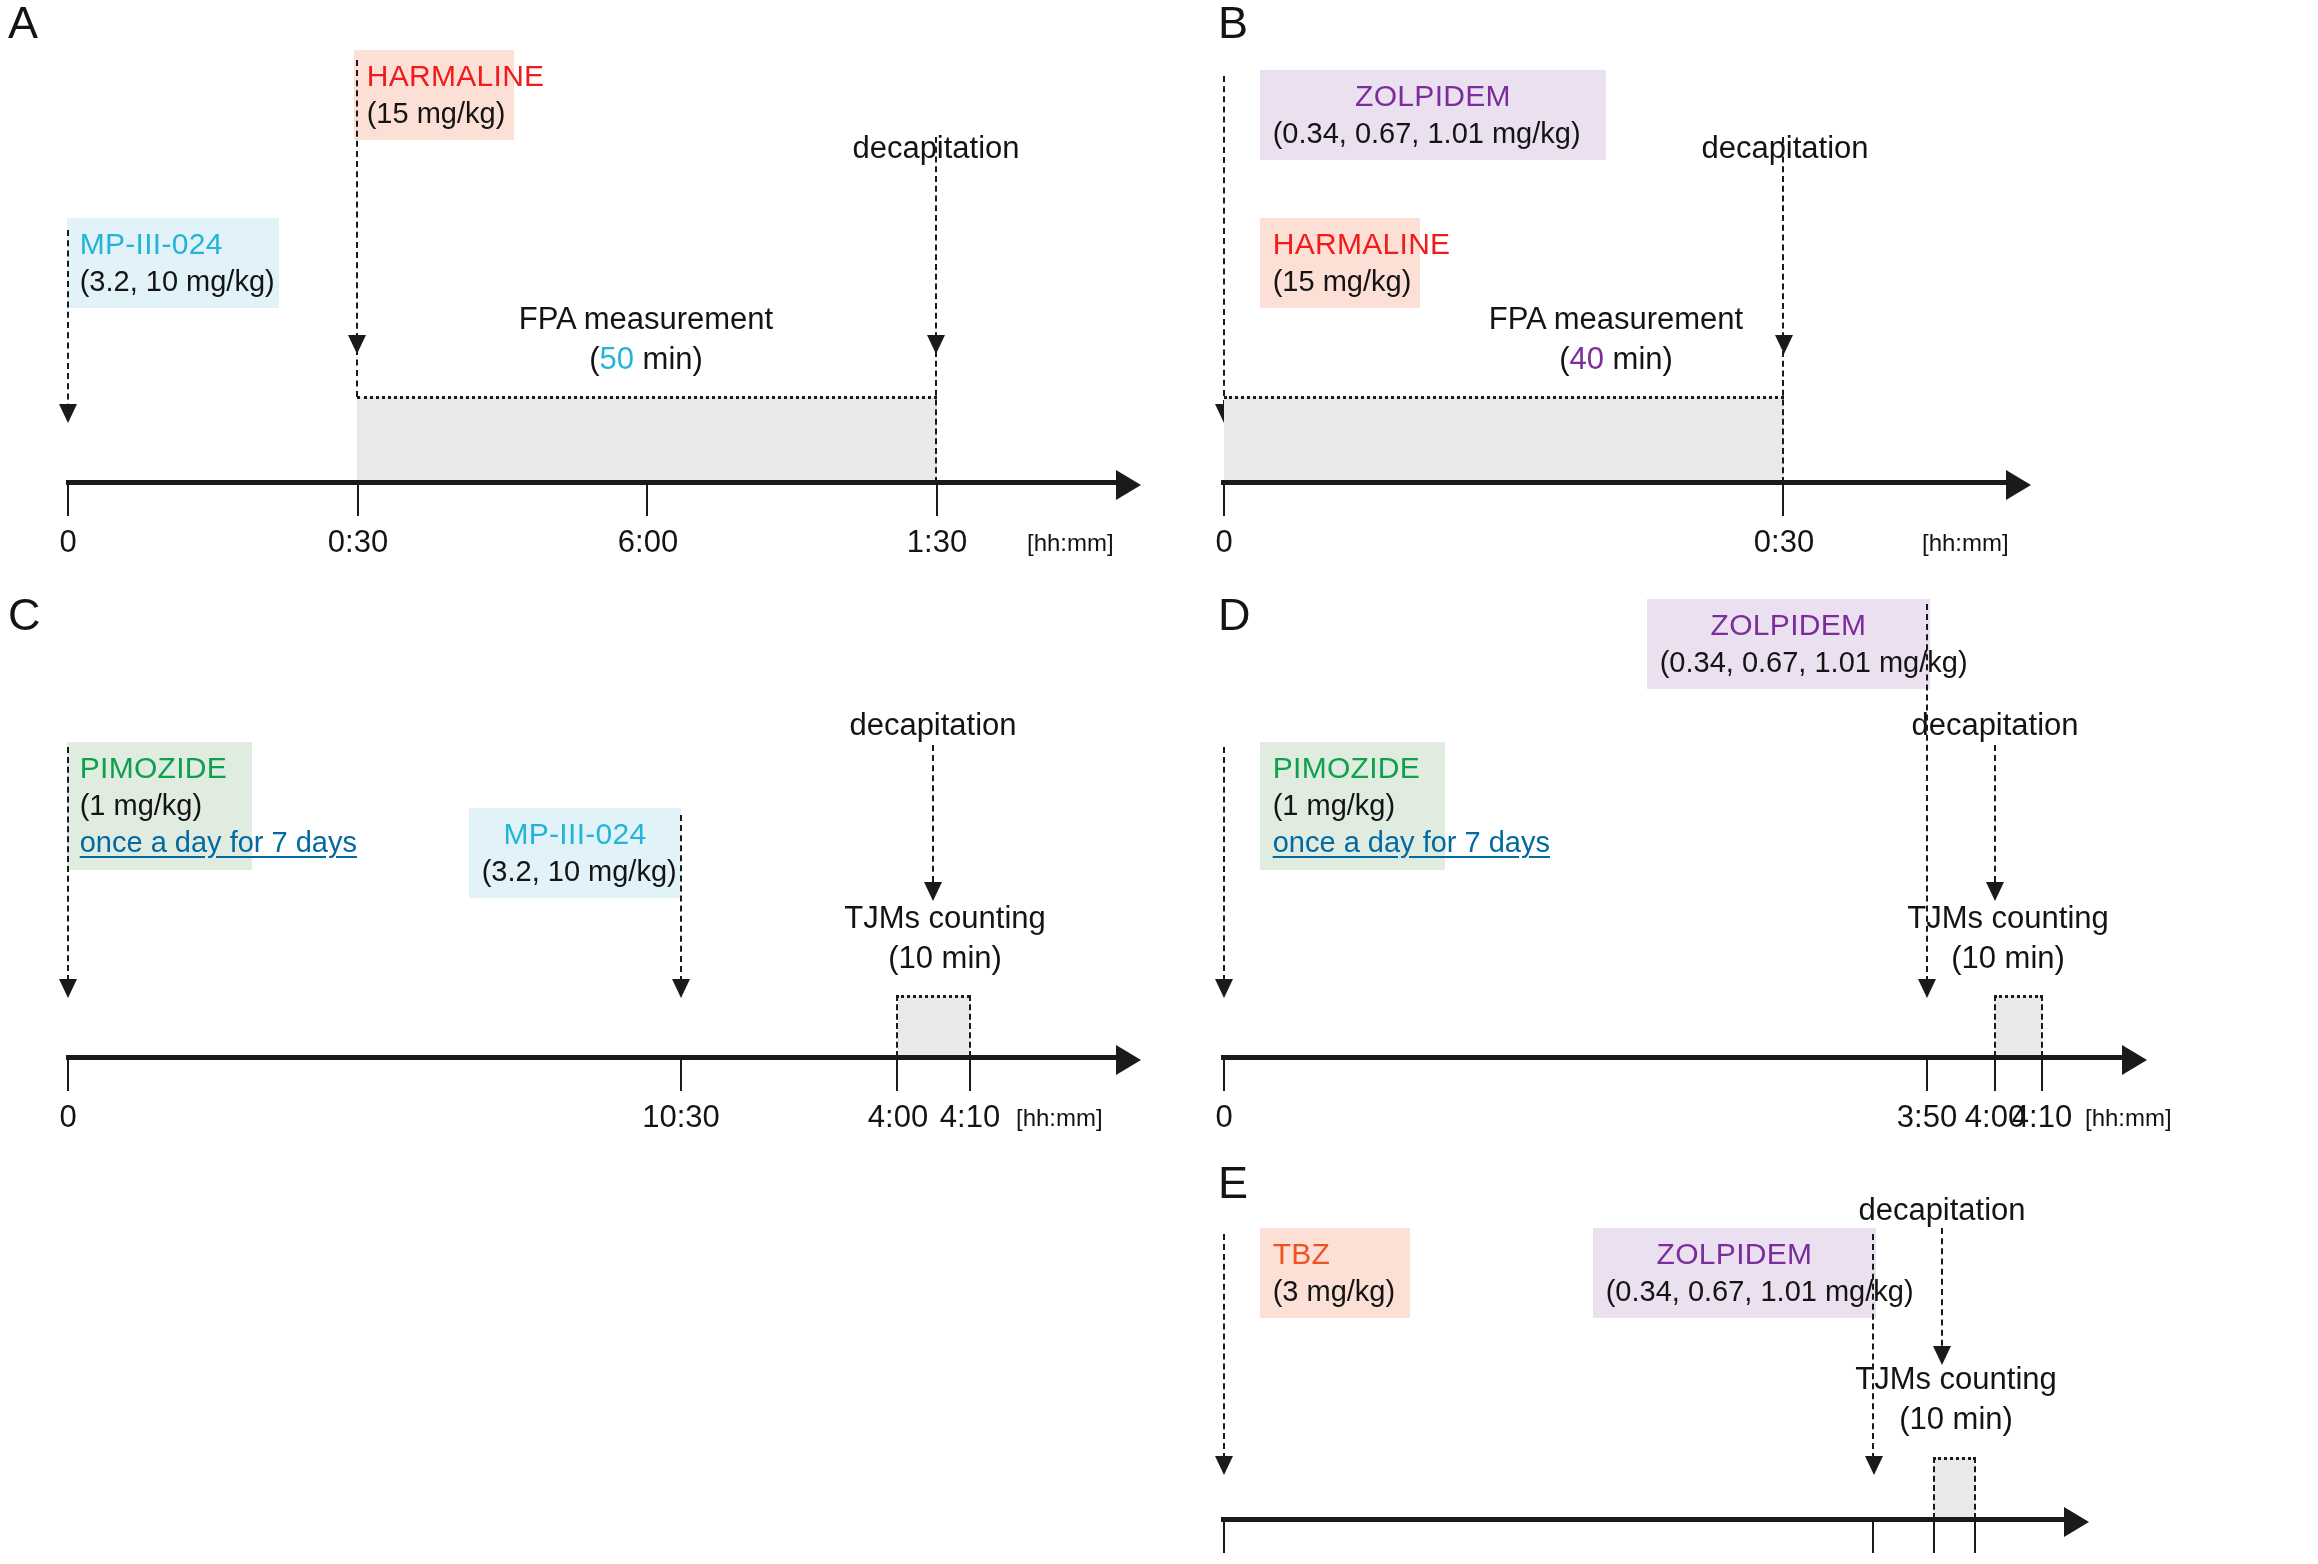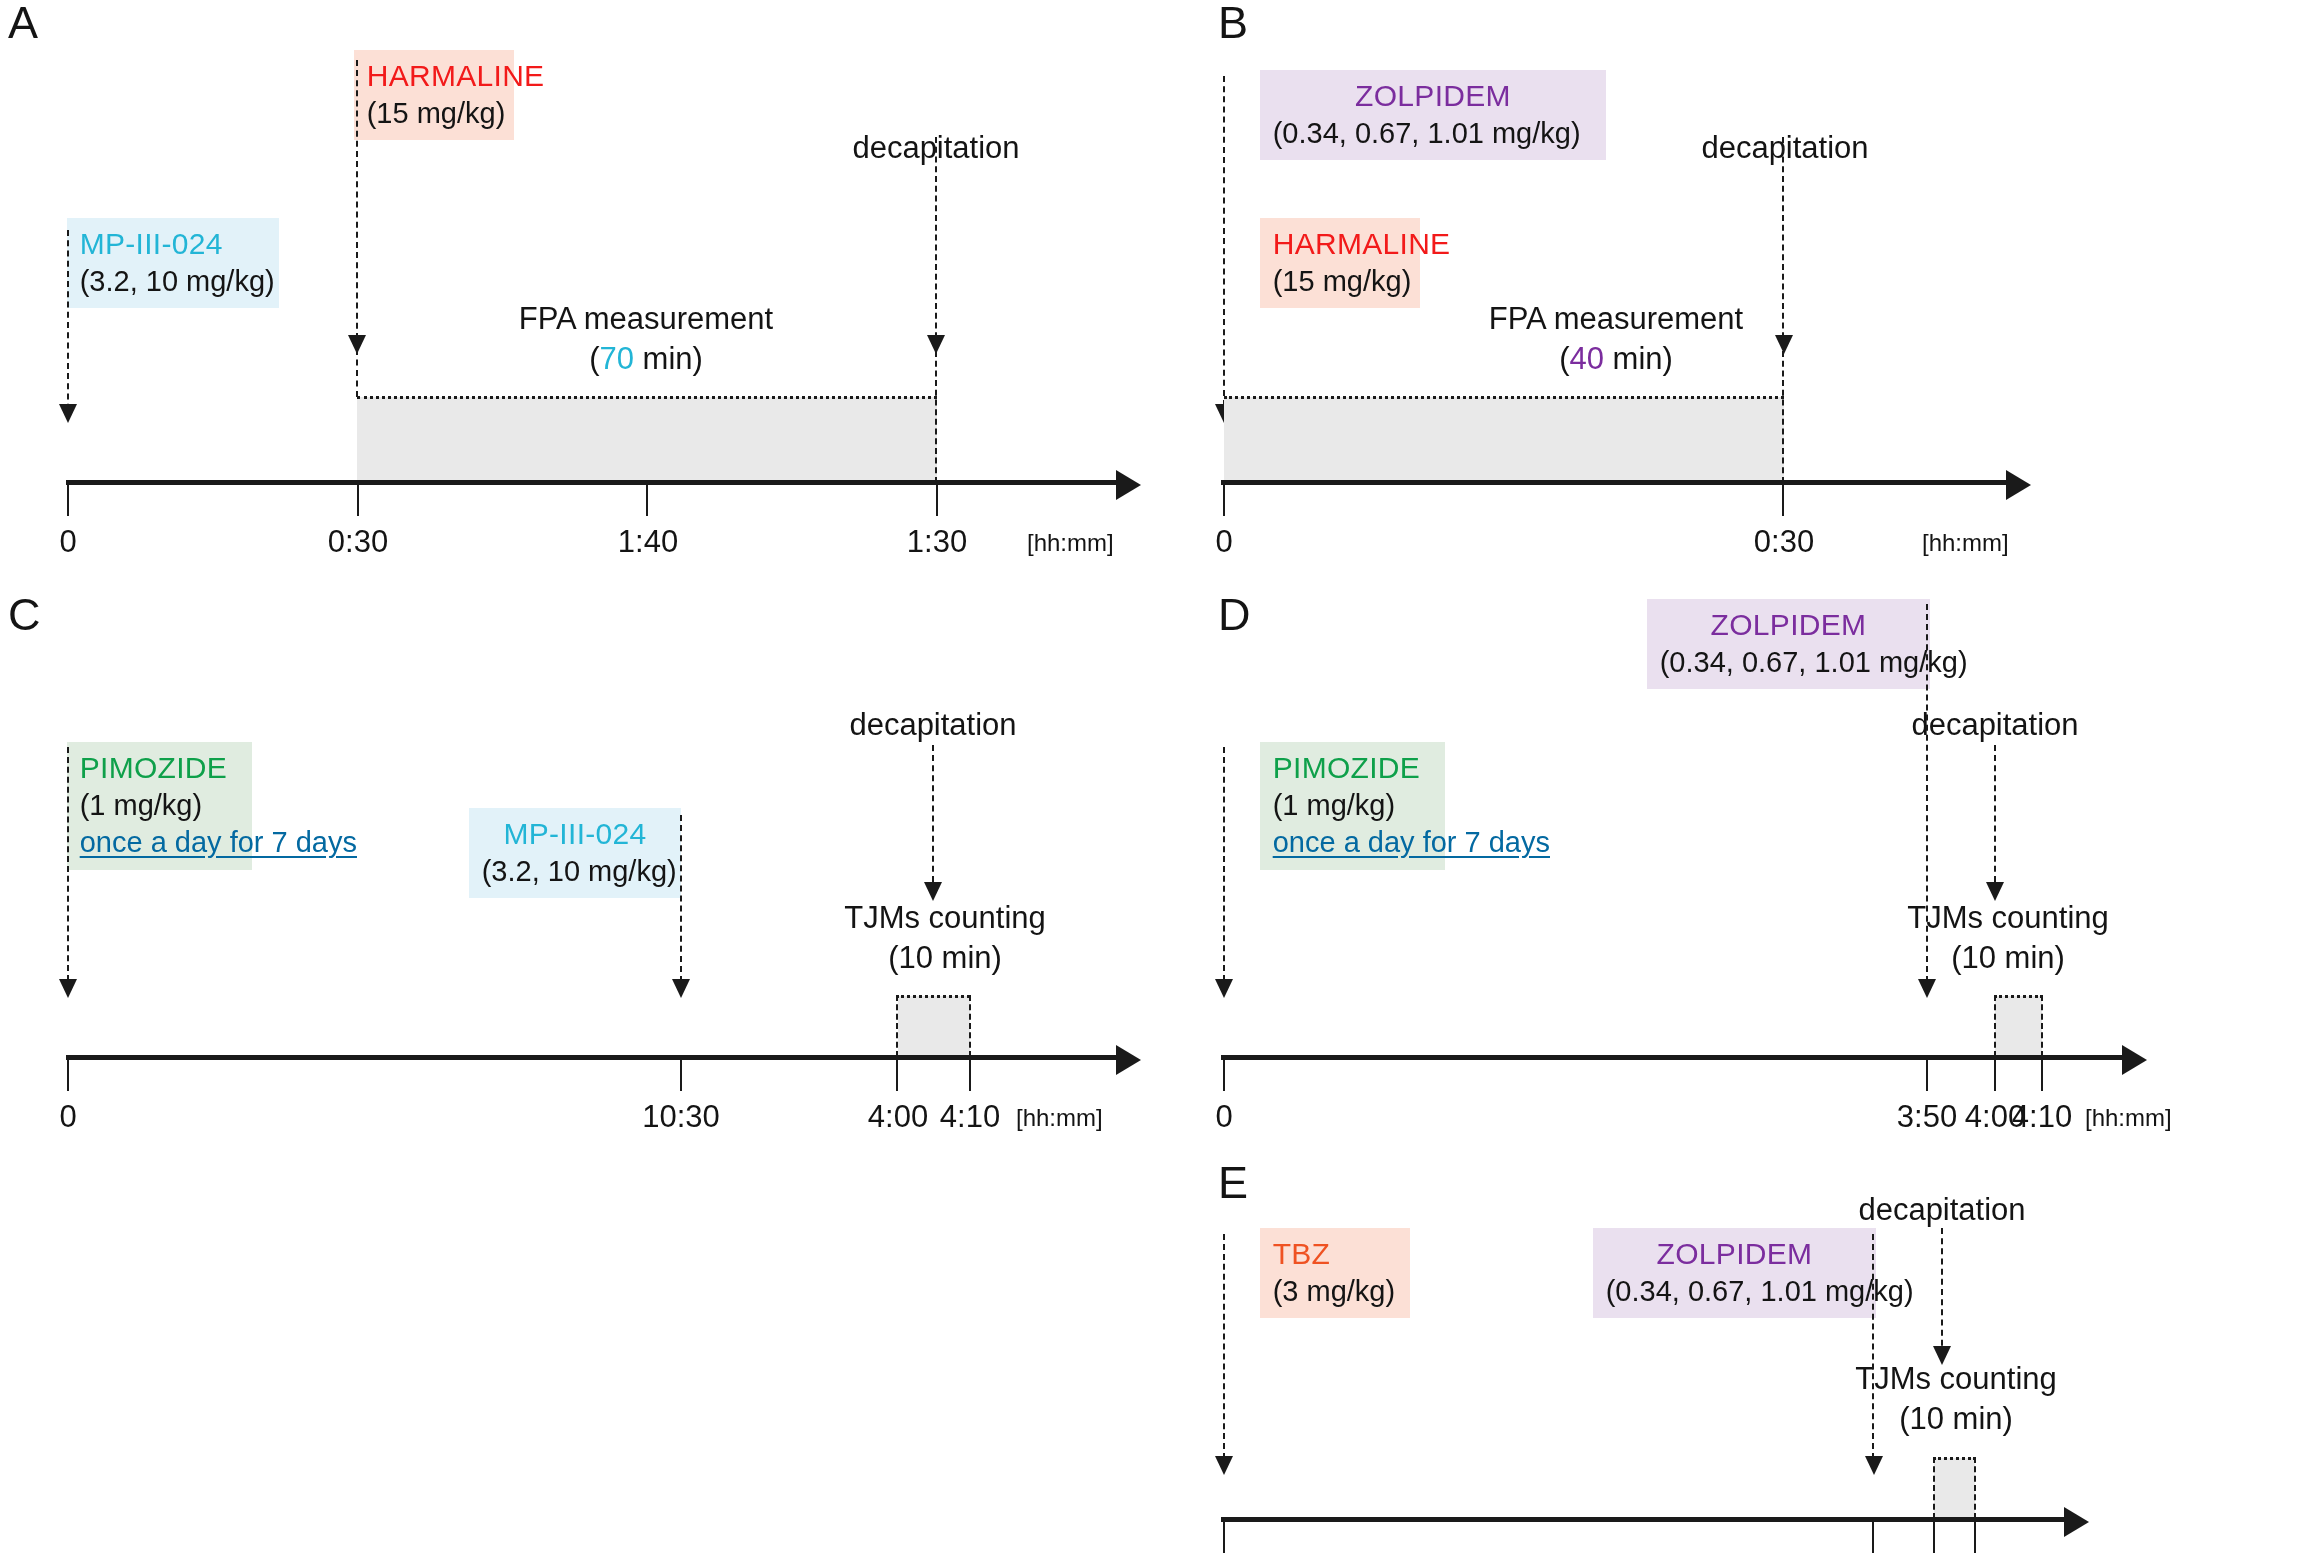--- a/index.html
+++ b/index.html
@@ -143,21 +143,21 @@
 
     <div class="drug-box align-left" style="left:67px; top:218px; width:212px; background:#e2f2f9;">
       <span class="drug-name" style="color:#22b5d6;">MP-III-024</span>
       <span class="drug-dose">(3.2, 10 mg/kg)</span>
     </div>
 
     <div class="text-label" style="left:936px; top:128px;">decapitation</div>
 
     <div class="text-label" style="left:646px; top:299px;">
       <span>FPA measurement</span><br>
-      <span><span>(</span><span class="accent-cyan">70</span><span> min)</span></span>
+      <span><span>(</span><span class="accent-cyan">50</span><span> min)</span></span>
     </div>
 
     <div class="vline" style="left:67px; top:230px; height:190px;"></div>
     <div class="vline-arrow" style="left:68px; top:404px;"></div>
 
     <div class="vline" style="left:356px; top:60px; height:289px;"></div>
     <div class="vline-arrow" style="left:357px; top:335px;"></div>
 
     <div class="vline" style="left:935px; top:137px; height:211px;"></div>
     <div class="vline-arrow" style="left:936px; top:335px;"></div>
@@ -170,21 +170,21 @@
     <div class="axis-line" style="left:66px; top:480px; width:1061px;"></div>
     <div class="axis-arrow" style="left:1116px; top:470px;"></div>
 
     <div class="tick" style="left:67px; top:480px; height:36px;"></div>
     <div class="tick" style="left:357px; top:480px; height:36px;"></div>
     <div class="tick" style="left:646px; top:480px; height:36px;"></div>
     <div class="tick" style="left:936px; top:480px; height:36px;"></div>
 
     <div class="tick-label" style="left:68px; top:524px;">0</div>
     <div class="tick-label" style="left:358px; top:524px;">0:30</div>
-    <div class="tick-label" style="left:648px; top:524px;">1:40</div>
+    <div class="tick-label" style="left:648px; top:524px;">6:00</div>
     <div class="tick-label" style="left:937px; top:524px;">1:30</div>
     <div class="unit-label" style="left:1027px; top:529px;">[hh:mm]</div>
   </div>
 
   <div class="panel">
 
     <div class="panel-letter" style="left:1218px; top:0px;">B</div>
 
     <div class="drug-box align-left center-name" style="left:1260px; top:70px; width:346px; background:#eae0ef;">
       <span class="drug-name" style="color:#7b2d9e;">ZOLPIDEM</span>

